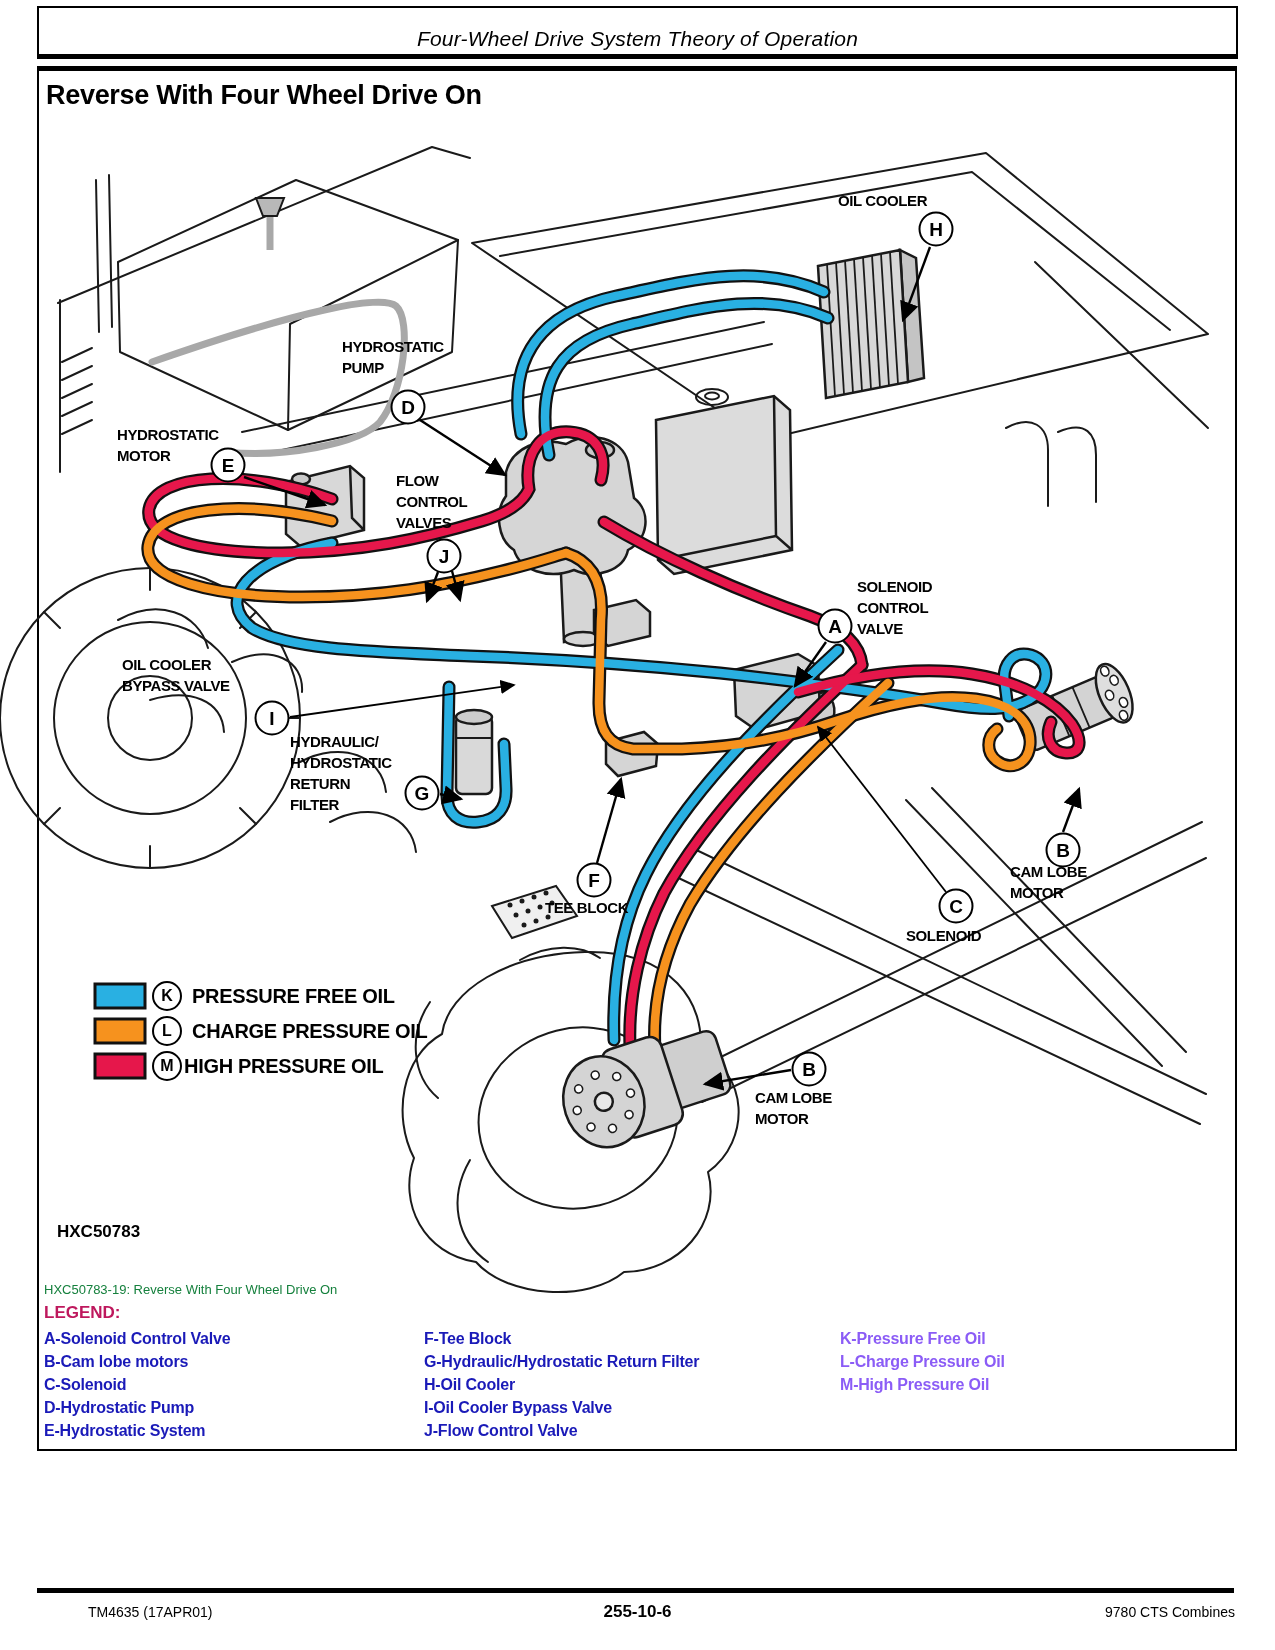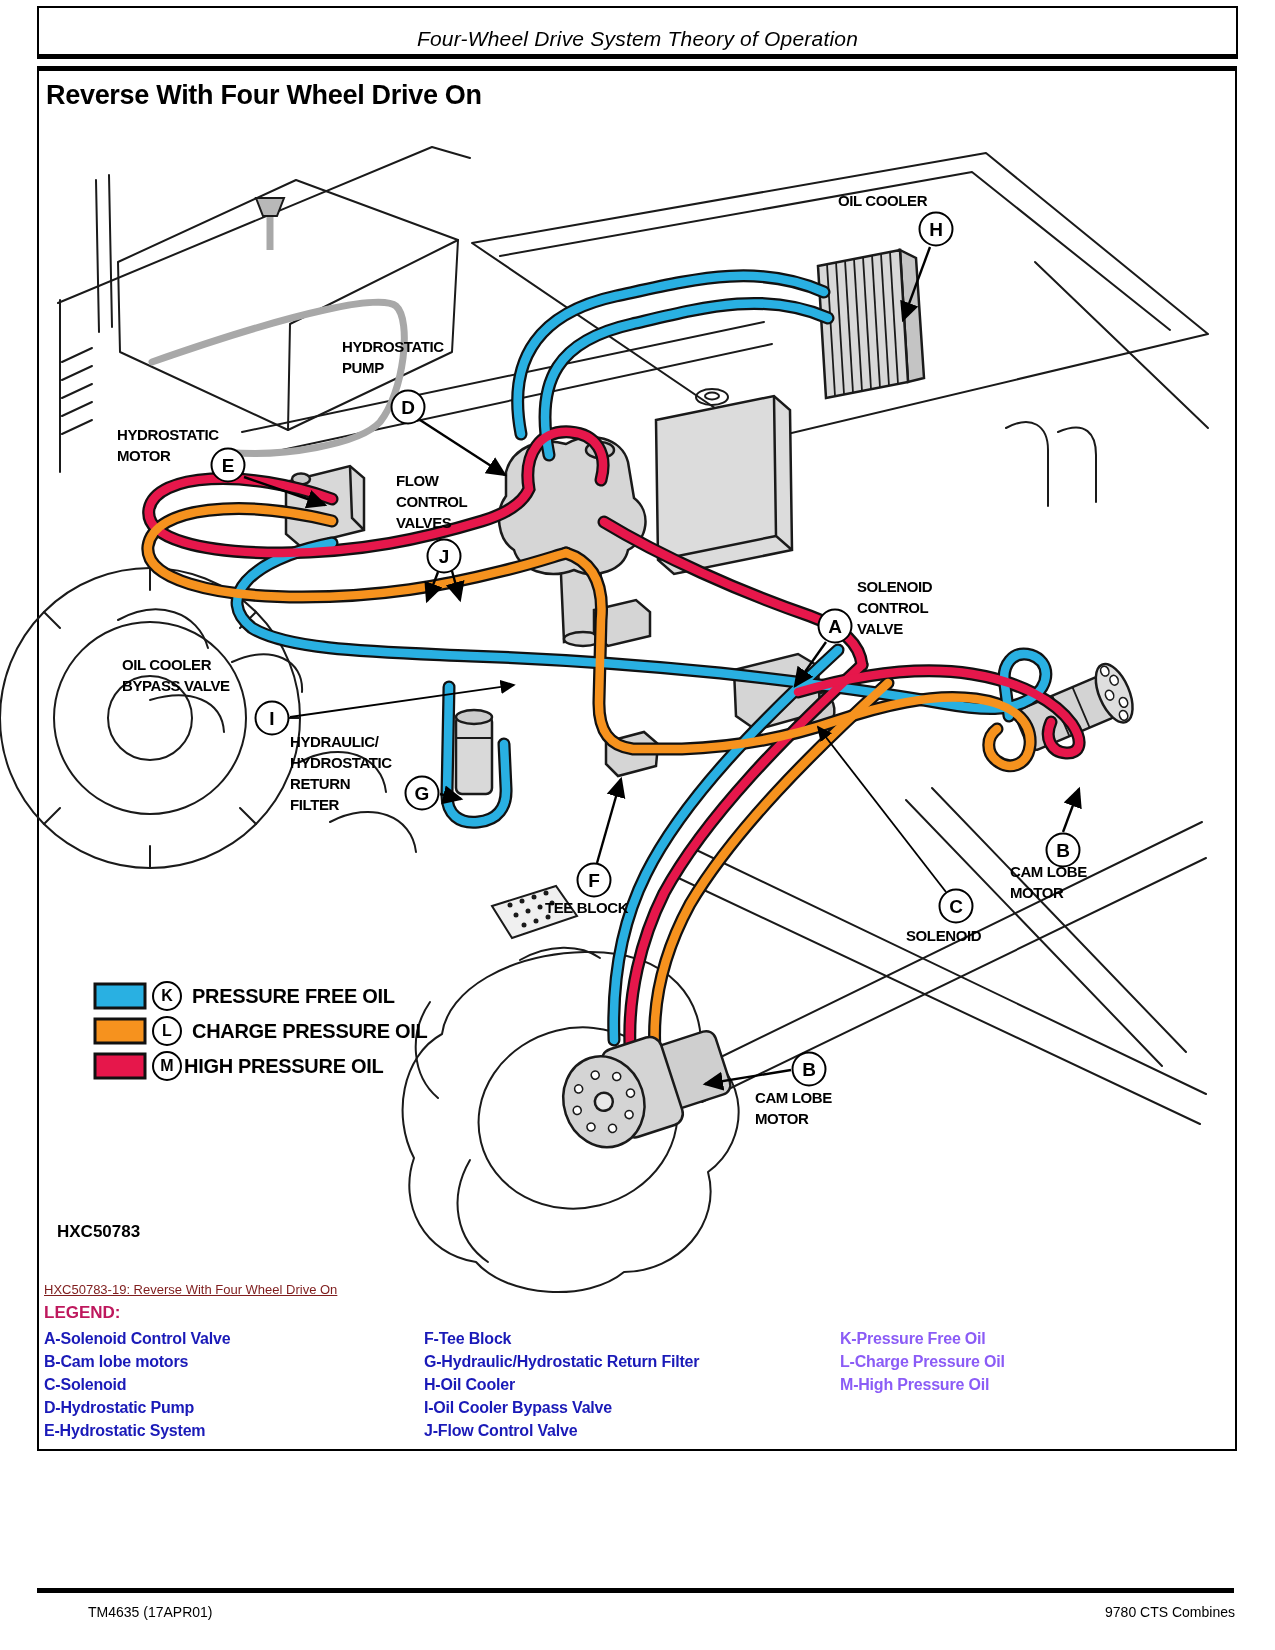--- a/index.html
+++ b/index.html
@@ -15,21 +15,21 @@
   .section-title{left:46px;top:80px;font-size:27px;font-weight:bold;letter-spacing:-0.3px;}
   
   .dlabel{font-weight:bold;font-size:15px;line-height:21px;letter-spacing:-0.4px;white-space:pre-line;z-index:4;}
   .callout{width:31px;height:31px;border:2.5px solid #000;border-radius:50%;background:#fff;
            display:flex;align-items:center;justify-content:center;font-weight:bold;font-size:19px;
            transform:translate(-50%,-50%);z-index:5;}
   .callout.small{width:26px;height:26px;font-size:16px;}
   .keytext{font-weight:bold;font-size:20px;letter-spacing:-0.3px;transform:translateY(-50%);z-index:4;}
   .figid{font-weight:bold;font-size:17px;z-index:4;}
   
-  .caption{font-size:13px;color:#7f1d1d;z-index:4;text-decoration:underline;}
+  .caption{font-size:13px;color:#15803d;z-index:4;}
   .legend-head{font-weight:bold;font-size:17px;z-index:4;}
   .legend-col{width:378px;z-index:4;}
   .legend-item{font-weight:bold;font-size:16px;line-height:23px;letter-spacing:-0.2px;}
   
   .footer-rule{left:37px;top:1588px;width:1197px;height:5px;background:#000;}
   .footer-left{left:88px;top:1604px;font-size:14px;}
   .footer-center{left:0;top:1602px;width:1275px;text-align:center;font-weight:bold;font-size:17px;}
   .footer-right{left:975px;top:1604px;width:260px;text-align:right;font-size:14px;}
   svg.art{position:absolute;left:0;top:0;z-index:2;}
 </style>
@@ -322,15 +322,16 @@
     <div class="legend-item">J-Flow Control Valve</div>
   </div>
   <div class="abs legend-col" style="left:804px;top:1327px;color:#8b5cf6;margin-left:36px;">
     <div class="legend-item">K-Pressure Free Oil</div>
     <div class="legend-item">L-Charge Pressure Oil</div>
     <div class="legend-item">M-High Pressure Oil</div>
   </div>
 
   <div class="abs footer-rule"></div>
   <div class="abs footer-left">TM4635 (17APR01)</div>
+  <div class="abs footer-center">255-10-6</div>
   <div class="abs footer-right">9780 CTS Combines</div>
 
 </div>
 
 </body></html>

